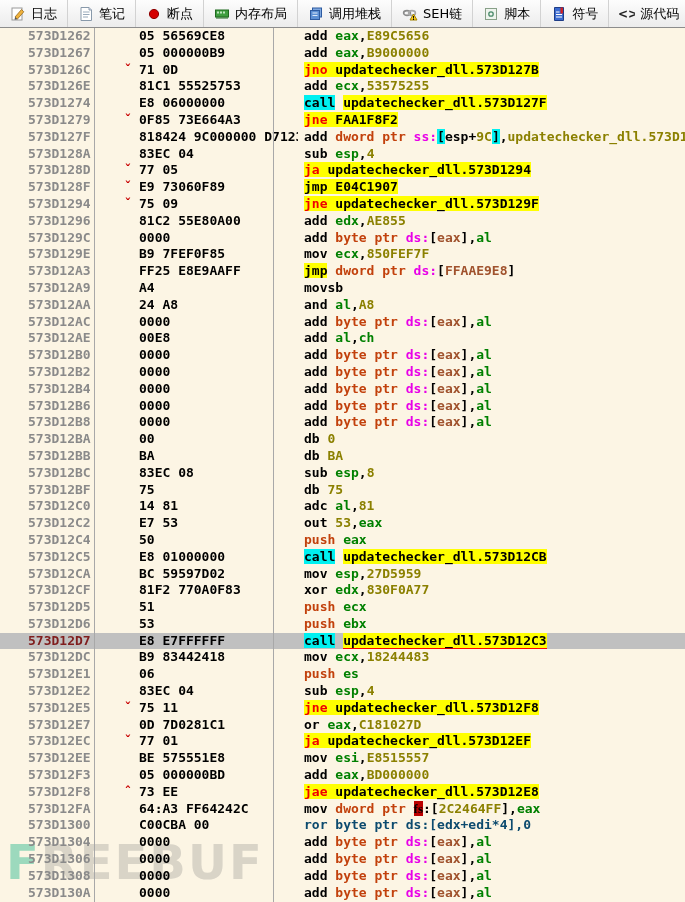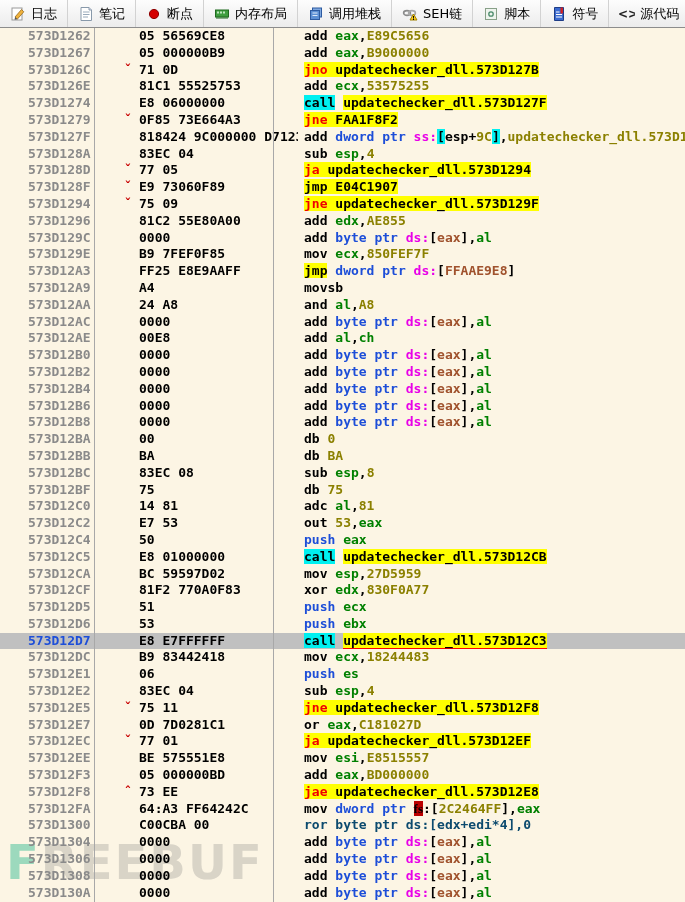--- a/index.html
+++ b/index.html
@@ -12,26 +12,26 @@
   .tab .ticon{display:inline-flex;width:16px;height:16px;align-items:center;justify-content:center;}
   
   .table{position:relative;height:874px;background:var(--bg,#fcf5e4);overflow:hidden;}
   .vsep{position:absolute;top:0;bottom:0;width:1px;background:#a8a8a8;z-index:3;}
   .vsep.s1{left:94px;} .vsep.s2{left:273px;}
   .rows{position:relative;z-index:1;}
   .row{display:flex;height:16.81px;line-height:16.8px;font:bold 13px "DejaVu Sans Mono",monospace;
        white-space:pre;overflow:hidden;padding-left:25px;}
   .row.sel{background:#c0c0c0;}
   .c-addr{width:94px;box-sizing:border-box;padding-left:3px;color:#8a8a8a;overflow:hidden;flex:none;}
-  .row.sel .c-addr{color:#1d4ed8;}
+  .row.sel .c-addr{color:#7f1d1d;}
   .c-bytes{width:179px;box-sizing:border-box;padding-left:20px;color:#000;position:relative;overflow:hidden;flex:none;}
   .c-dis{flex:1;box-sizing:border-box;padding-left:6px;overflow:hidden;color:#000;}
   .caret{position:absolute;left:5px;top:0;color:#c80000;font-size:13px;}
   
-  .t-k{color:#000;} .t-b{color:#1d4ed8;} .t-r{color:#f00000;} .t-g{color:#008000;}
+  .t-k{color:#000;} .t-b{color:#c2410c;} .t-r{color:#f00000;} .t-g{color:#008000;}
   .t-o{color:#8b8000;} .t-m{color:#e800e8;} .t-br{color:#a0522d;} .t-gy{color:#0c4a6e;}
   .bg-y{background:var(--hl-yellow,#ffff00);} .bg-c{background:var(--hl-cyan,#00f0f0);text-align:right;}
   .bg-dr{background:var(--hl-darkred,#bc0000);font-family:Liberation Serif, serif;}
   .ul{border-bottom:2px solid #ff0000;}
   
   .wm{position:absolute;left:6px;top:806px;z-index:0;font:bold 48px "DejaVu Sans",sans-serif;
       letter-spacing:2px;user-select:none;}
   .wm .wm-f{color:rgba(60,190,150,0.50);}
   .wm .wm-rest{color:rgba(125,125,125,0.28);margin-top:41px;}
 </style>

